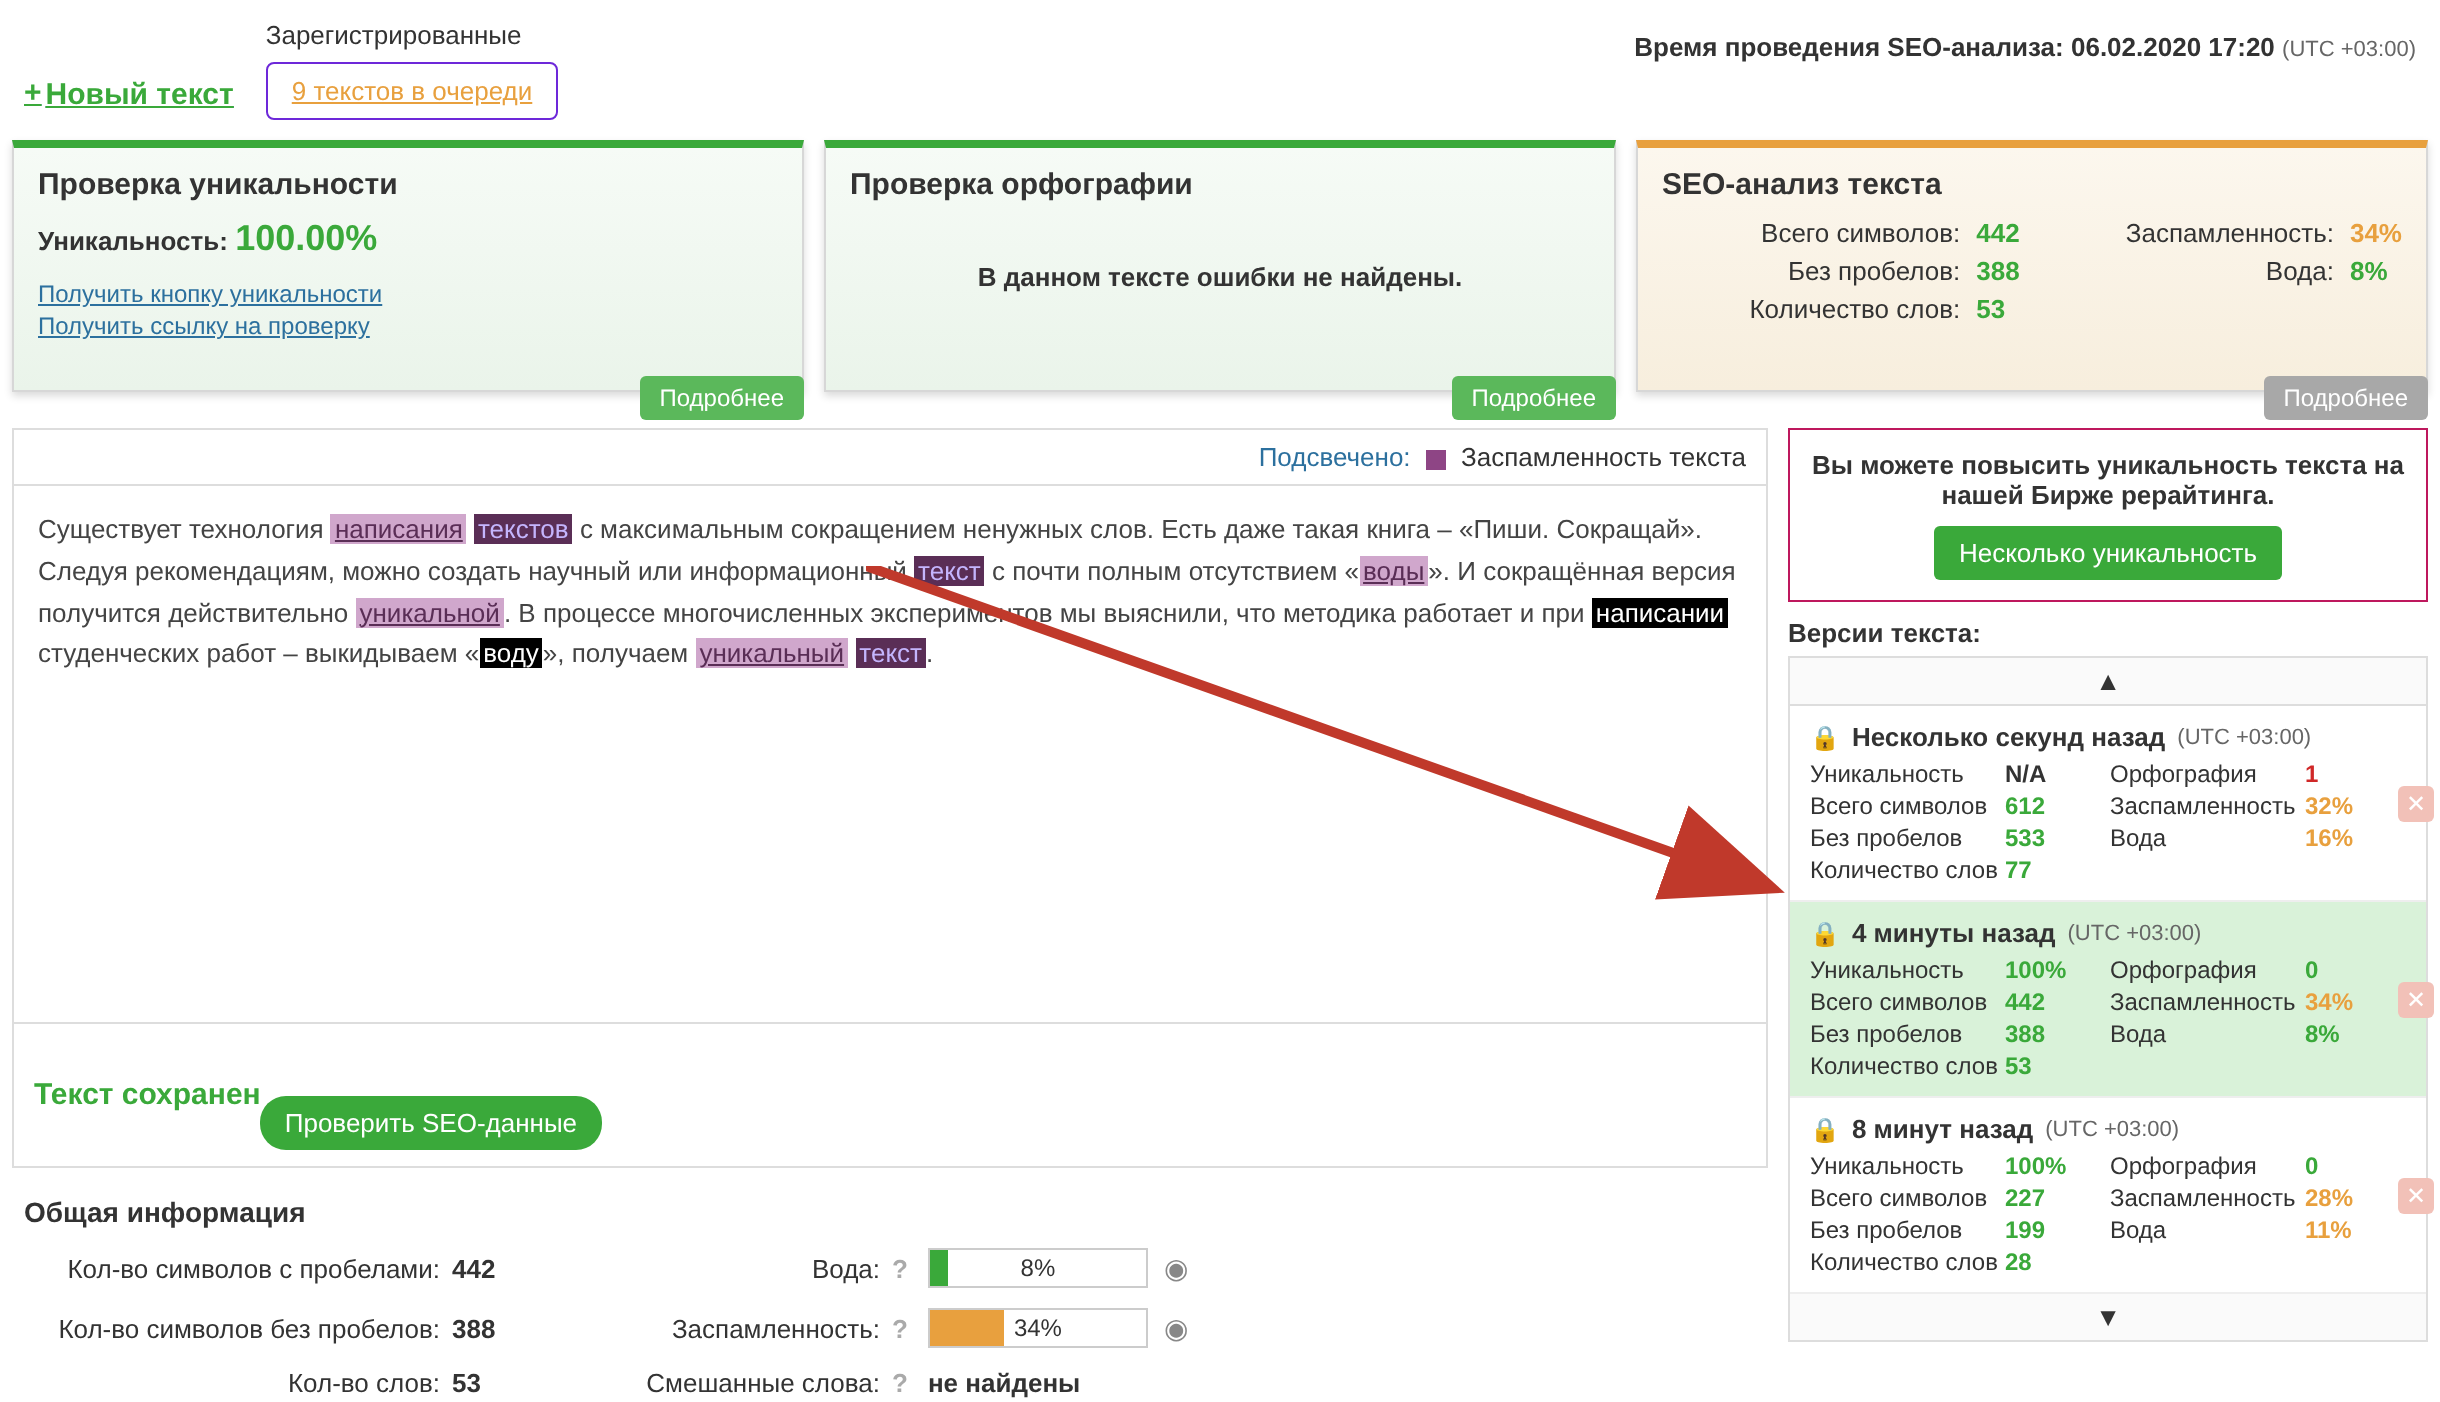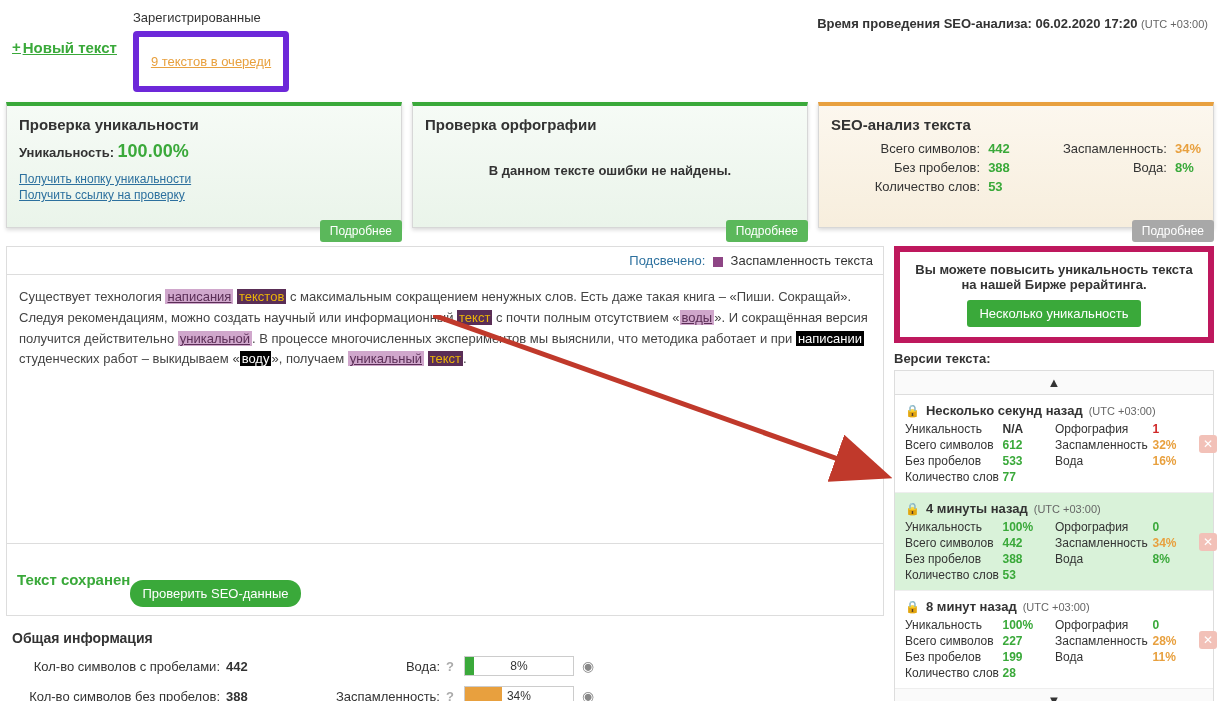--- a/index.html
+++ b/index.html
@@ -4,21 +4,21 @@
 <style>
 * { box-sizing: border-box; margin: 0; padding: 0; }
 body { font-family: Arial, Helvetica, sans-serif; font-size: 13px; color: #333; background: #fff; width: 1220px; padding: 6px; }
 a { color: #2c709e; }
 .topbar { display: flex; align-items: flex-start; justify-content: space-between; margin-bottom: 10px; padding: 4px 6px 0; }
 .topbar-left { display: flex; align-items: flex-start; gap: 16px; }
 .new-text-link { display: flex; align-items: center; gap: 2px; margin-top: 28px; }
 .plus-icon { color: #3aa93a; font-size: 26px; font-weight: bold; line-height: 18px; }
 .new-text-link span { color: #3aa93a; font-weight: bold; text-decoration: underline; font-size: 15px; }
 .registered-col { display: flex; flex-direction: column; gap: 6px; align-items: flex-start; }
-.queue-btn { border: 6px solid #6d28d9; color: #e8a03e; padding: 17px 12px; border-radius: 4px; background: #fff; font-size: 13px; display: inline-block; }
+.queue-btn { border: 1px solid #6d28d9; color: #e8a03e; padding: 6px 12px; border-radius: 4px; background: #fff; font-size: 13px; display: inline-block; }
 .seo-time { font-weight: bold; color: #333; padding-top: 6px; white-space: nowrap; }
 .seo-time .tz { color: #666; font-size: 11px; font-weight: normal; }
 .panel-row { display: flex; gap: 10px; margin-bottom: 6px; }
 .panel { flex: 1; border: 1px solid #d7d7d7; border-top: 4px solid #3aa93a; background: linear-gradient(#f6fbf6,#eaf4ea); position: relative; padding: 10px 12px 6px; min-height: 126px; box-shadow: 0 2px 4px rgba(0,0,0,0.15); }
 .panel-orange { border-top-color: #e8a03e; background: linear-gradient(#fcf7ee,#f7eedd); }
 .panel h3 { font-size: 15px; font-weight: bold; color: #333; margin-bottom: 8px; }
 .uniq-line { font-weight: bold; color: #333; margin-bottom: 10px; }
 .uniq-val { color: #3aa93a; font-size: 18px; }
 .panel-links a { display: block; text-decoration: underline; margin-bottom: 2px; font-size: 12px; }
 .more-btn { position: absolute; right: -1px; bottom: -15px; background: #5bb85b; color: #fff; padding: 4px 10px; border-radius: 3px; font-size: 12px; cursor: pointer; }
@@ -29,40 +29,40 @@
 .seo-grid .val-g { font-weight: bold; color: #3aa93a; text-align: left; }
 .seo-grid .val-o { font-weight: bold; color: #e8a03e; }
 .content-row { display: flex; gap: 10px; }
 .left-col { flex: 1; display: flex; flex-direction: column; }
 .right-col { width: 320px; }
 .highlight-bar { border: 1px solid #ddd; border-bottom: none; padding: 6px 10px; text-align: right; }
 .hl-label { color: #2c709e; }
 .swatch { display: inline-block; width: 10px; height: 10px; background: #8e4585; margin: 0 4px; vertical-align: middle; }
 .text-box { border: 1px solid #ddd; padding: 12px; line-height: 1.6; color: #444; height: 270px; position: relative; }
 .hl1 { background: #000000; color: #fff; padding: 0 2px; }
-.hl2 { background: #5a2e56; color: #eab308; padding: 0 2px; }
+.hl2 { background: #5a2e56; color: #c4b5fd; padding: 0 2px; }
 .hl-u { background: #d0a7cc; color: #5a2e56; padding: 0 2px; text-decoration: underline; }
 .arrow-svg { position: absolute; top: 40px; right: -10px; width: 460px; height: 220px; pointer-events: none; }
 .save-bar { border: 1px solid #ddd; border-top: none; padding: 8px 10px; display: flex; align-items: center; justify-content: flex-start; }
 .saved-text { color: #3aa93a; font-weight: bold; font-size: 15px; }
 .check-seo-btn { background: #3aa93a; color: #fff; padding: 6px 12px; border-radius: 13px; font-size: 13px; cursor: pointer; margin-top: 28px; }
 .gen-info h3 { font-weight: bold; margin: 14px 0 10px 6px; font-size: 14px; }
 .info-row { display: flex; align-items: center; margin-bottom: 10px; }
 .info-row .l1 { width: 220px; text-align: right; padding-right: 6px; color: #333; }
 .info-row .v1 { width: 50px; font-weight: bold; }
 .info-row .l2 { width: 170px; text-align: right; padding-right: 6px; color: #333; }
 .qmark { color: #aaa; font-weight: bold; margin-right: 10px; }
 .bar-wrap { display: flex; align-items: center; gap: 8px; }
 .bar { width: 110px; height: 20px; background: #fff; border: 1px solid #ccc; position: relative; }
 .bar-fill { position: absolute; left: 0; top: 0; bottom: 0; }
 .bar-fill.green { background: #3aa93a; }
 .bar-fill.orange { background: #e8a03e; }
 .bar-txt { position: absolute; left: 0; right: 0; top: 2px; text-align: center; font-size: 12px; color: #333; }
 .eye { color: #888; font-size: 14px; }
-.promo-box { border: 6px solid #be185d; text-align: center; padding: 10px; margin-bottom: 8px; }
+.promo-box { border: 1px solid #be185d; text-align: center; padding: 10px; margin-bottom: 8px; }
 .promo-box .t { font-weight: bold; font-size: 13px; margin-bottom: 8px; }
 .promo-btn { background: #3aa93a; color: #fff; padding: 6px 12px; border-radius: 3px; display: inline-block; }
 .versions-title { font-weight: bold; margin: 4px 0; }
 .versions-nav { border: 1px solid #ddd; text-align: center; padding: 4px 0; cursor: pointer; background: #fafafa; }
 .versions-list { border: 1px solid #ddd; border-top: none; border-bottom: none; }
 .ver-item { padding: 8px 8px 8px 10px; border-bottom: 1px solid #eee; position: relative; }
 .ver-item.active { background: #d9f2d9; }
 .ver-head { display: flex; align-items: center; gap: 6px; font-size: 13px; margin-bottom: 4px; }
 .lock { font-size: 12px; }
 .ver-head .ago { font-weight: bold; }

